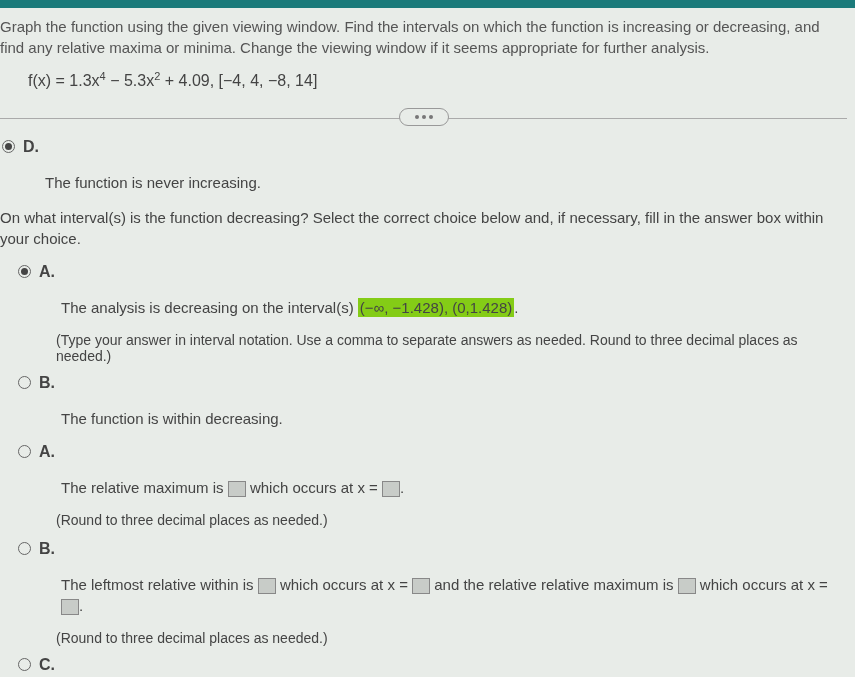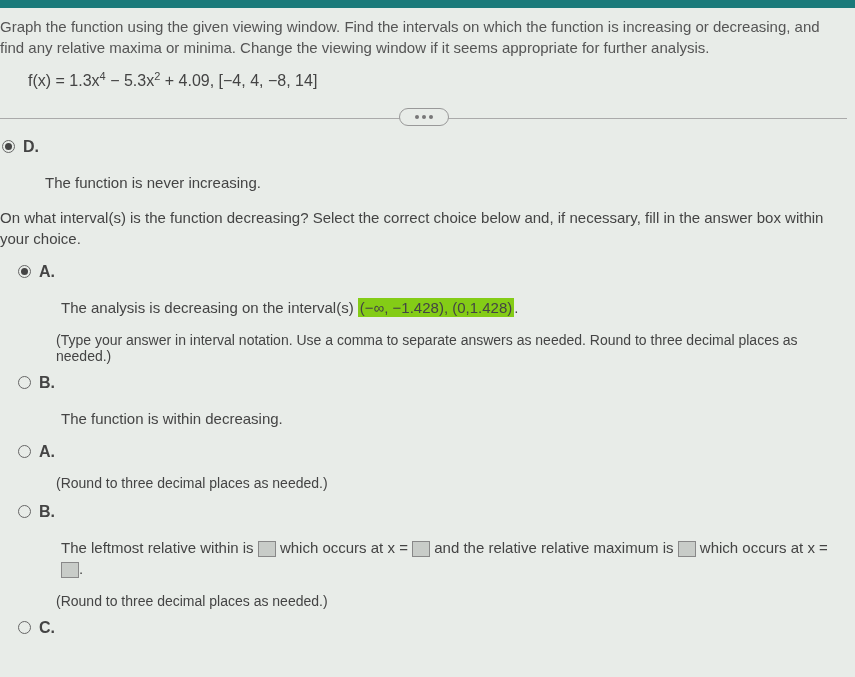--- a/index.html
+++ b/index.html
@@ -189,20 +189,23 @@
       <span class="option-label">B.</span>
       <span class="option-text">The function is within decreasing.</span>
     </div>
   </div>
 
 
   <div class="section-group">
     <div class="option-line">
       <span class="radio"></span>
       <span class="option-label">A.</span>
+      <span class="option-text">
+        <span>The relative maximum is </span><span class="answer-box"></span><span> which occurs at x = </span><span class="answer-box"></span><span>.</span>
+      </span>
     </div>
     <div class="indent-text">(Round to three decimal places as needed.)</div>
 
     <div class="option-line" style="margin-top:12px;">
       <span class="radio"></span>
       <span class="option-label">B.</span>
       <span class="option-text">
         <span>The leftmost relative within is </span><span class="answer-box"></span><span> which occurs at x = </span><span class="answer-box"></span><span> and the relative relative maximum is </span><span class="answer-box"></span><span> which occurs at x = </span><span class="answer-box"></span><span>.</span>
       </span>
     </div>

